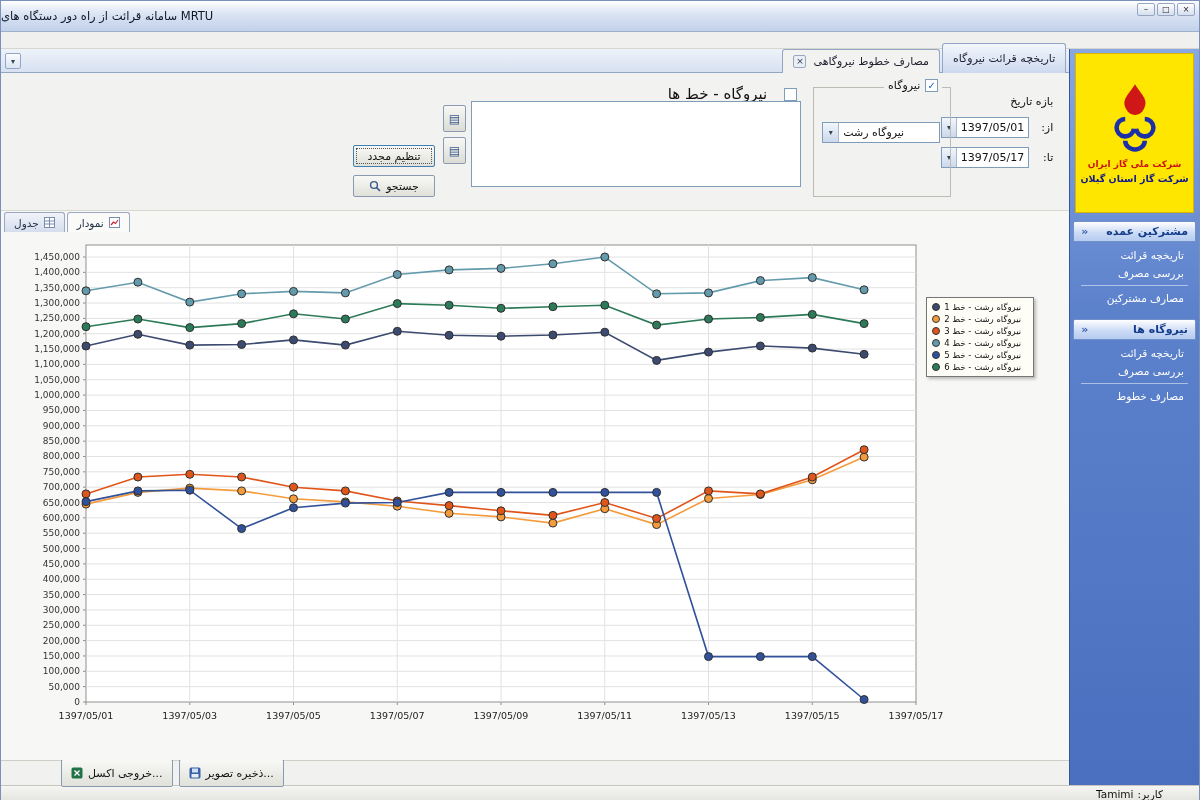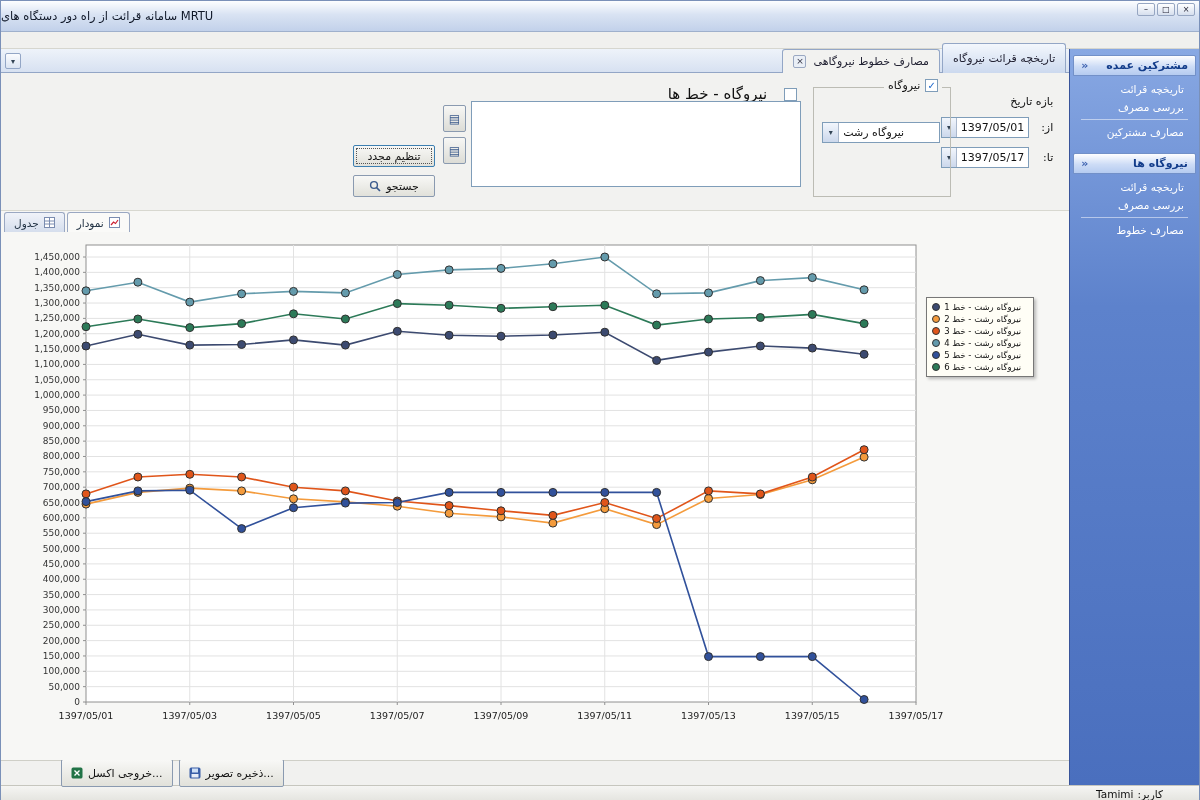--- a/index.html
+++ b/index.html
@@ -451,20 +451,32 @@
             <rect x="3" y="1.5" width="6" height="4" fill="#cfe0f6"></rect>
             <rect x="2.5" y="7" width="7" height="3.5" fill="#e8eef8"></rect>
           </svg>
           <span>ذخیره تصویر...</span>
         </button>
       </div>
 
     </div>
 
     <div class="sidebar">
+      <div class="logo-box">
+        <svg width="50" height="72" viewBox="0 0 46 66">
+          <path d="M23 1 C29 11 36 15 31 24 C28 31 18 31 15 24 C10 15 17 11 23 1 Z" fill="#cf1717"></path>
+          <g fill="none" stroke="#1b2fa8" stroke-width="4.2">
+            <path d="M14 33 a8 8 0 1 0 8 9"></path>
+            <path d="M32 33 a8 8 0 1 1 -8 9"></path>
+            <path d="M14 53 a9 8 0 0 0 18 0"></path>
+          </g>
+        </svg>
+        <div class="logo-t1">شرکت ملی گاز ایران</div>
+        <div class="logo-t2">شرکت گاز استان گیلان</div>
+      </div>
       <div id="nav-sections">
           <div class="nav-section">
             <div class="nav-header">
               <span>مشترکین عمده</span>
               <span class="chev">«</span>
             </div>
             <div class="nav-items">
               <div class="nav-item">تاریخچه قرائت</div>
               <div class="nav-item">بررسی مصرف</div>
               <div class="nav-divider"></div>

